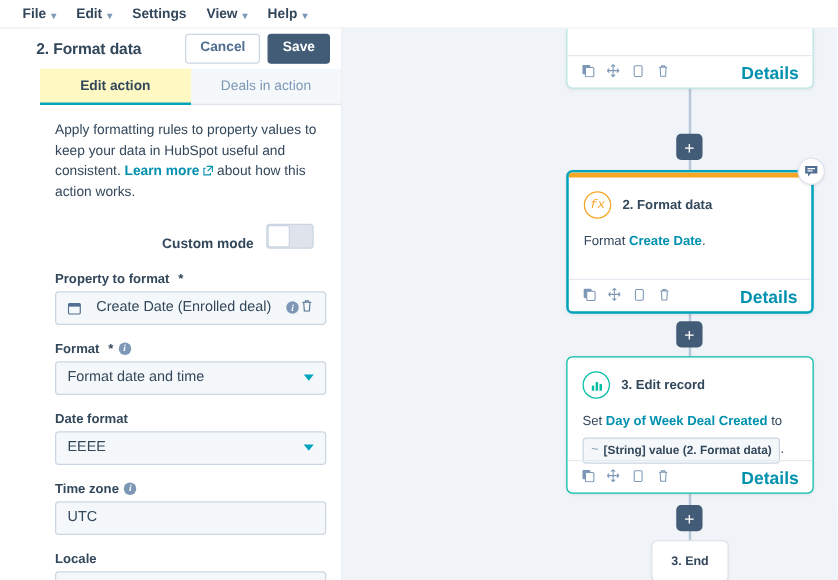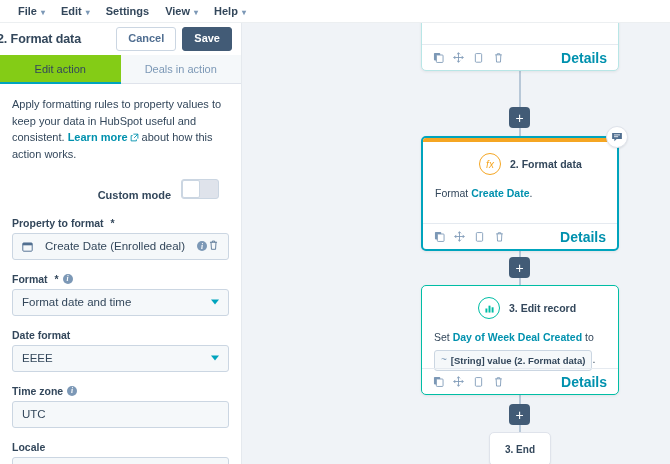--- a/index.html
+++ b/index.html
@@ -21,21 +21,21 @@
     border-bottom: 1px solid #eceff1;
   }
   .menu-item {
     display: flex; align-items: center; gap: 4px;
     font-size: 11px; color: #33475b; font-weight: 600;
     padding: 0 8px; height: 22px; cursor: default;
   }
   .menu-item .chev { font-size: 8px; color: #7c98b6; transform: translateY(1px); }
 
   
-  .body-split { flex: 1 1 auto; display: flex; min-height: 0; }
+  .body-split { flex: 1 1 auto; display: flex; min-height: 0; padding-left: 32px; }
 
   
   .left-panel {
     width: 242px; flex: 0 0 242px;
     background: #ffffff;
     border-right: 1px solid #e5e9ee;
     display: flex; flex-direction: column;
     min-height: 0;
   }
   .panel-header {
@@ -57,22 +57,22 @@
   .btn-cancel { background: #fff; color: #506e91; border: 1px solid #cbd6e2; }
   .btn-save { background: #425b76; color: #fff; border: 1px solid #425b76; }
 
   .tabs { display: flex; height: 29px; flex: 0 0 29px; }
   .tab {
     flex: 1; display: flex; align-items: center; justify-content: center;
     font-size: 11px; cursor: pointer;
     border-bottom: 1px solid #dfe3eb;
   }
   .tab.active {
-    color: #33475b; font-weight: 400;
-    background: #84cc16;
+    color: #33475b; font-weight: 700;
+    background: #fef9c3;
     border-bottom: 2px solid #00a4bd;
   }
   .tab.inactive {
     color: #7c98b6; font-weight: 400;
     background: #f5f8fa;
   }
 
   .panel-scroll { flex: 1 1 auto; overflow: hidden; padding: 12px 12px 0 12px; }
 
   .intro { font-size: 11px; line-height: 1.52; color: #33475b; margin-bottom: 14px; }
@@ -151,23 +151,22 @@
     box-shadow: 0 1px 2px rgba(0,0,0,0.06);
   }
   .accent-bar { height: 4px; background: #f5a623; width: 100%; }
 
   .node-body { padding: 11px 12px 0 12px; }
   .node-head { display: flex; align-items: center; gap: 9px; margin-bottom: 11px; }
   .node-ico {
     width: 22px; height: 22px; border-radius: 50%;
     border: 1.5px solid #f5a623; color: #f5a623;
     display: flex; align-items: center; justify-content: center;
-    font-size: 10px; font-style: italic; font-family: Liberation Sans, sans-serif;
+    font-size: 10px; font-style: italic; font-family: Liberation Mono, monospace;
     flex: 0 0 22px;
-    margin-left: 44px;
   }
   .node-ico.green { border-color: #00bda5; color: #00bda5; }
   .node-title { font-size: 10.5px; font-weight: 700; color: #33475b; }
   .node-text { font-size: 10.5px; color: #33475b; line-height: 1.45; }
   .node-text .lnk { color: #0091ae; font-weight: 700; }
 
   .token {
     display: inline-flex; align-items: center; gap: 4px;
     border: 1px solid #cbd6e2; border-radius: 3px;
     background: #f5f8fa; padding: 2px 6px;

